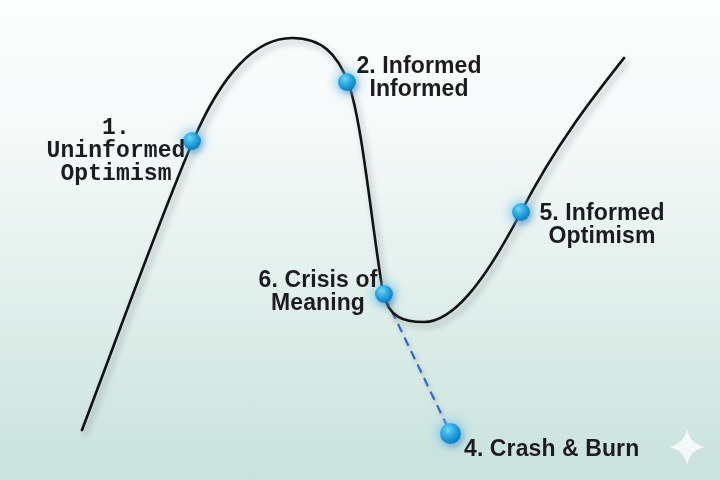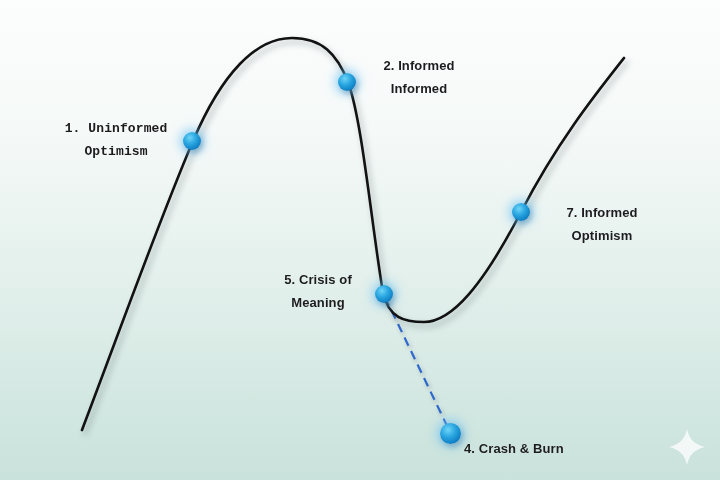--- a/index.html
+++ b/index.html
@@ -42,21 +42,21 @@
     box-shadow:
       0 0 10px 4px rgba(110, 195, 245, 0.55),
       2px 3px 5px rgba(40, 65, 90, 0.35);
   }
   .dot.size-s { width: 18px; height: 18px; margin: -9px 0 0 -9px; }
   .dot.size-m { width: 21px; height: 21px; margin: -10.5px 0 0 -10.5px; }
   .stage-label {
     position: absolute;
     color: #1c1c1e;
     font-weight: 700;
-    font-size: 13px;
+    font-size: 23px;
     line-height: 23px;
     text-align: center;
     letter-spacing: 0.1px;
     text-shadow: 0 0 1px rgba(255,255,255,0.4);
   }
   .stage-label.single { text-align: center; white-space: nowrap; }
 </style>
 </head>
 <body>
 
@@ -89,26 +89,26 @@
     <div>1. Uninformed</div>
     <div>Optimism</div>
   </div>
 
   <div class="stage-label" style="left:339px; top:54px; width:160px;">
     <div>2. Informed</div>
     <div>Informed</div>
   </div>
 
   <div class="stage-label" style="left:238px; top:268px; width:160px;">
-    <div>5. Crisis of</div>
+    <div>6. Crisis of</div>
     <div>Meaning</div>
   </div>
 
   <div class="stage-label single" style="left:464px; top:437px;">
     <div>4. Crash &amp; Burn</div>
   </div>
 
   <div class="stage-label" style="left:522px; top:201px; width:160px;">
-    <div>7. Informed</div>
+    <div>5. Informed</div>
     <div>Optimism</div>
   </div>
 
 </div>
 
 </body></html>

